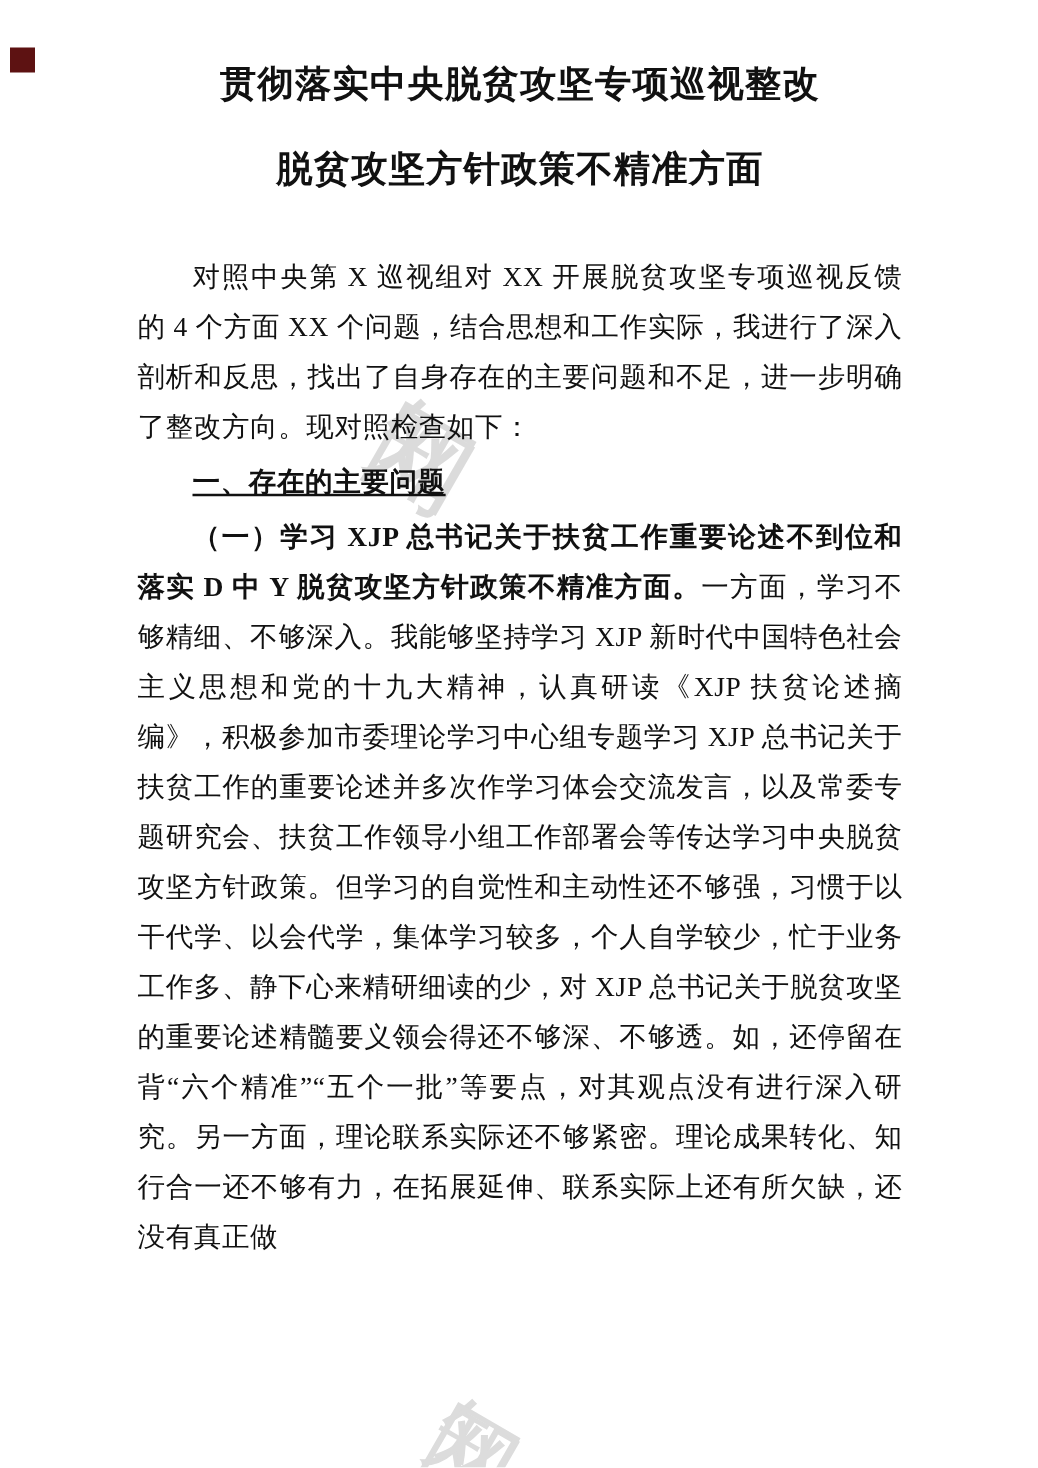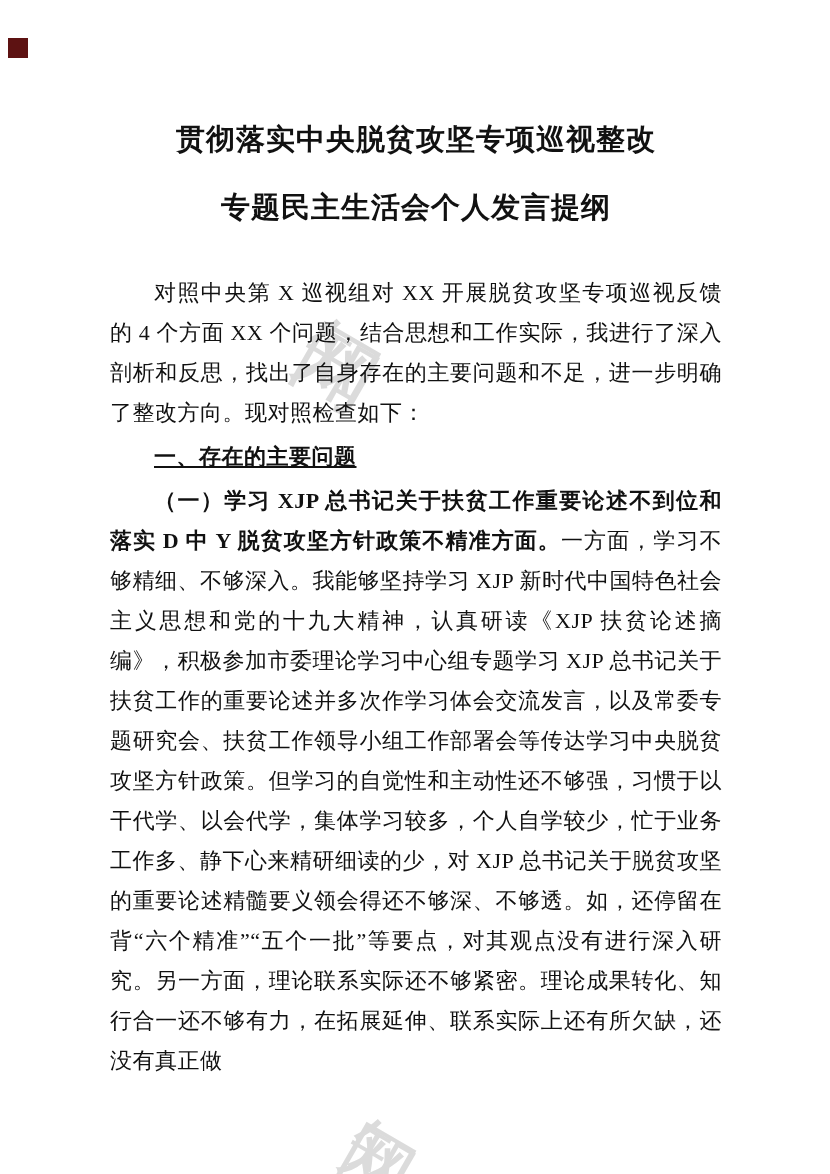--- a/index.html
+++ b/index.html
@@ -46,21 +46,21 @@
   .wm-bottom {
     left: 372px;
     top: 1078px;
     font-size: 72px;
     transform: rotate(30deg);
   }
   .content {
     position: relative;
     z-index: 1;
     box-sizing: border-box;
-    padding: 119px 104px 0 106px;
+    padding: 48px 104px 0 106px;
   }
   .title {
     margin: 0 0 28px 0;
     font-size: 29px;
     line-height: 40px;
     font-weight: bold;
     text-align: center;
     letter-spacing: 1px;
   }
   .title.second {
@@ -92,21 +92,21 @@
   <div class="corner-mark"></div>
 
   <div class="watermark wm-mid">知网</div>
 
   <div class="watermark wm-bottom">知网</div>
 
   <div class="content">
 
     <h1 class="title">贯彻落实中央脱贫攻坚专项巡视整改</h1>
 
-    <h1 class="title second">专题民主生活会个人发言提纲</h1>
+    <h1 class="title second">脱贫攻坚方针政策不精准方面</h1>
 
     <p class="para">对照中央第 X 巡视组对 XX 开展脱贫攻坚专项巡视反馈的 4 个方面 XX 个问题，结合思想和工作实际，我进行了深入剖析和反思，找出了自身存在的主要问题和不足，进一步明确了整改方向。现对照检查如下：</p>
 
     <p class="para heading">一、存在的主要问题</p>
 
     <p class="para"><span class="lead">（一）学习 XJP 总书记关于扶贫工作重要论述不到位和落实 D 中 Y 脱贫攻坚方针政策不精准方面。</span><span>一方面，学习不够精细、不够深入。我能够坚持学习 XJP 新时代中国特色社会主义思想和党的十九大精神，认真研读《XJP 扶贫论述摘编》，积极参加市委理论学习中心组专题学习 XJP 总书记关于扶贫工作的重要论述并多次作学习体会交流发言，以及常委专题研究会、扶贫工作领导小组工作部署会等传达学习中央脱贫攻坚方针政策。但学习的自觉性和主动性还不够强，习惯于以干代学、以会代学，集体学习较多，个人自学较少，忙于业务工作多、静下心来精研细读的少，对 XJP 总书记关于脱贫攻坚的重要论述精髓要义领会得还不够深、不够透。如，还停留在背“六个精准”“五个一批”等要点，对其观点没有进行深入研究。另一方面，理论联系实际还不够紧密。理论成果转化、知行合一还不够有力，在拓展延伸、联系实际上还有所欠缺，还没有真正做</span></p>
 
   </div>
 </div>
 

